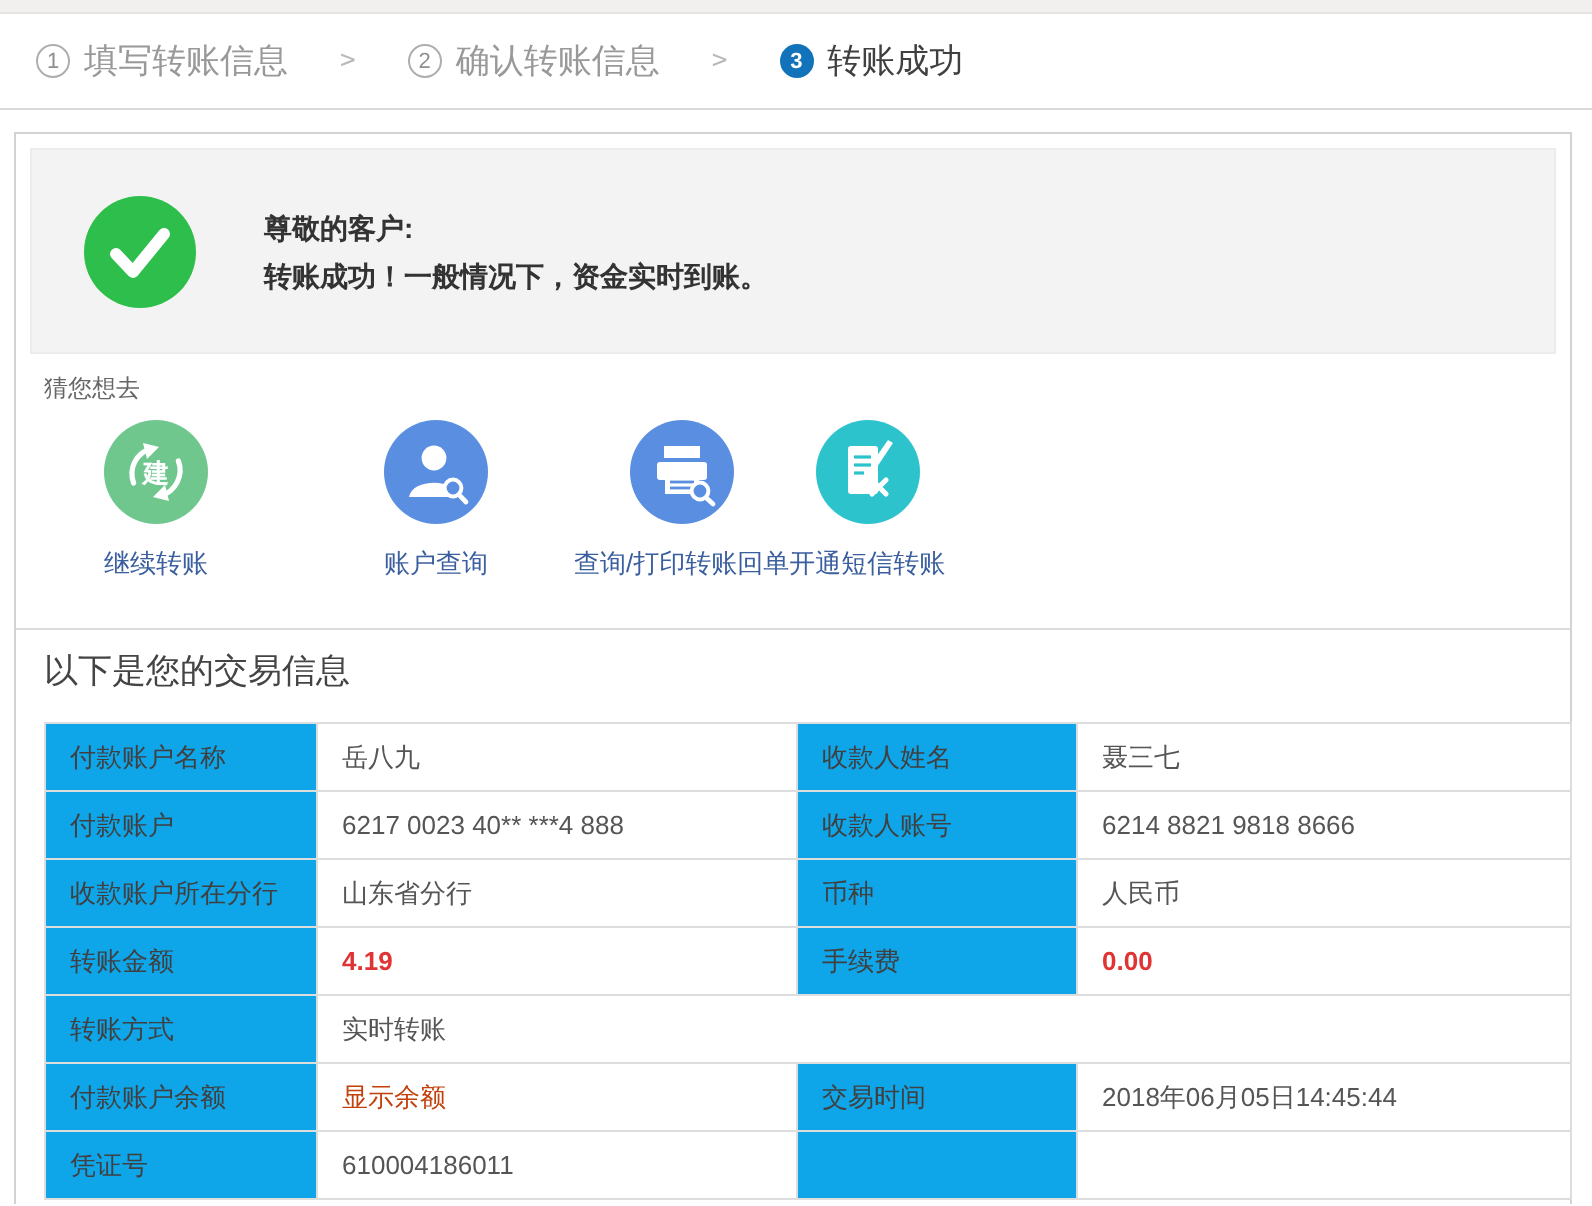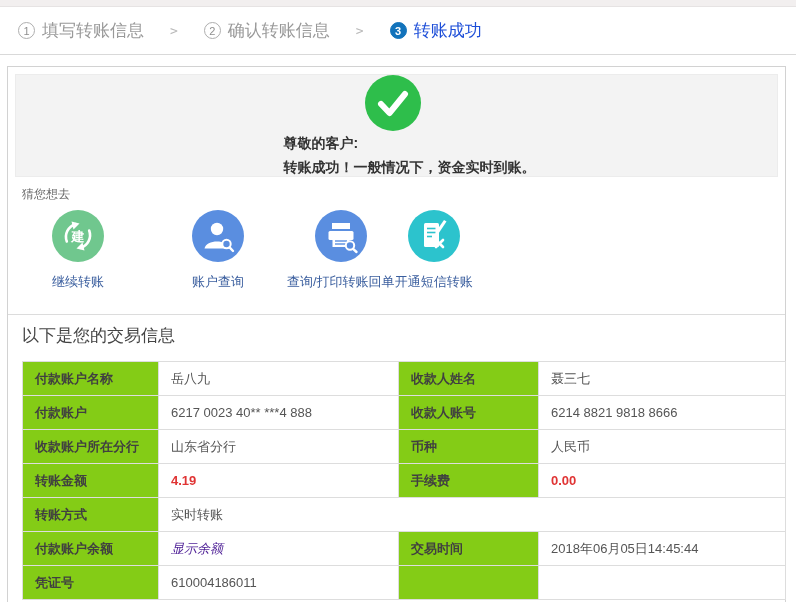--- a/index.html
+++ b/index.html
@@ -8,46 +8,46 @@
   .top-strip { height:6px; background:#f2efef; }
   
   .stepbar { height:49px; background:#fff; border-top:1px solid #e6e3e3;
     border-bottom:1px solid #d9d9d9; display:flex; align-items:center; padding-left:18px; }
   .step { display:inline-flex; align-items:center; }
   .step-num { width:17px; height:17px; border-radius:50%; border:1px solid #aeaeae;
     color:#8f8f8f; font-size:11px; display:inline-flex; align-items:center;
     justify-content:center; margin-right:7px; background:#fff; }
   .step-label { font-size:17px; color:#999; }
   .step.active .step-num { background:#1273bb; border-color:#1273bb; color:#fff; font-weight:bold; }
-  .step.active .step-label { color:#1d4ed8; }
+  .step.active .step-label { color:#404040; }
   .step-sep { color:#b9b9b9; font-size:13px; margin:0 26px; font-family:"DejaVu Sans Mono",monospace; }
   
   .panel { margin:11px 9px 0 7px; width:779px; height:536px; background:#fff;
     border:1px solid #d2d2d2; border-bottom:none; padding:7px 7px 0; }
   .success-box { background:#f3f3f3; border:1px solid #ececec; height:103px;
-    display:flex; align-items:center; padding-left:26px;flex-direction:column; }
+    display:flex; align-items:center; padding-left:26px; }
   .check-badge { width:56px; height:56px; margin-right:34px; flex:0 0 auto; }
   .success-text { font-size:14px; font-weight:bold; color:#333; line-height:24px; }
   
   .suggest-title { font-size:12px; color:#666; margin:9px 0 0 7px; }
   .suggest-row { display:flex; align-items:flex-start; padding:7px 0 14px 37px; }
   .suggest-item { display:inline-flex; flex-direction:column; align-items:center; cursor:pointer; }
   .suggest-item .icn { width:52px; height:52px; }
   .suggest-item .lbl { margin-top:11px; font-size:13px; color:#3a5e9e; white-space:nowrap; }
   .si-1 { margin-right:88px; } .si-2 { margin-right:43px; } .si-3 { }
   .divider { border:none; border-top:1px solid #dcdcdc; margin:9px -7px 0; }
   
   .tx-title { font-size:17px; color:#444; margin:9px 0 14px 7px; }
   table.tx { border-collapse:collapse; margin-left:7px; width:763px; table-layout:fixed; }
   table.tx td { border:1px solid #ddd; height:34px; font-size:13px; padding:0 12px;
     overflow:hidden; white-space:nowrap; }
-  td.label { background:#84cc16; color:#404040; font-weight:bold; }
+  td.label { background:#0ea5e9; color:#404040; font-weight:normal; }
   td.value { color:#555; }
   td.red   { color:#e03434; font-weight:bold; }
-  td.link  { color:#4c1d95; cursor:pointer;font-style:italic; }
+  td.link  { color:#c2410c; cursor:pointer; }
 </style>
 </head>
 <body>
 
 <div class="top-strip"></div>
 
 <div class="stepbar">
     <span class="step">
       <span class="step-num">1</span>
       <span class="step-label">填写转账信息</span>

